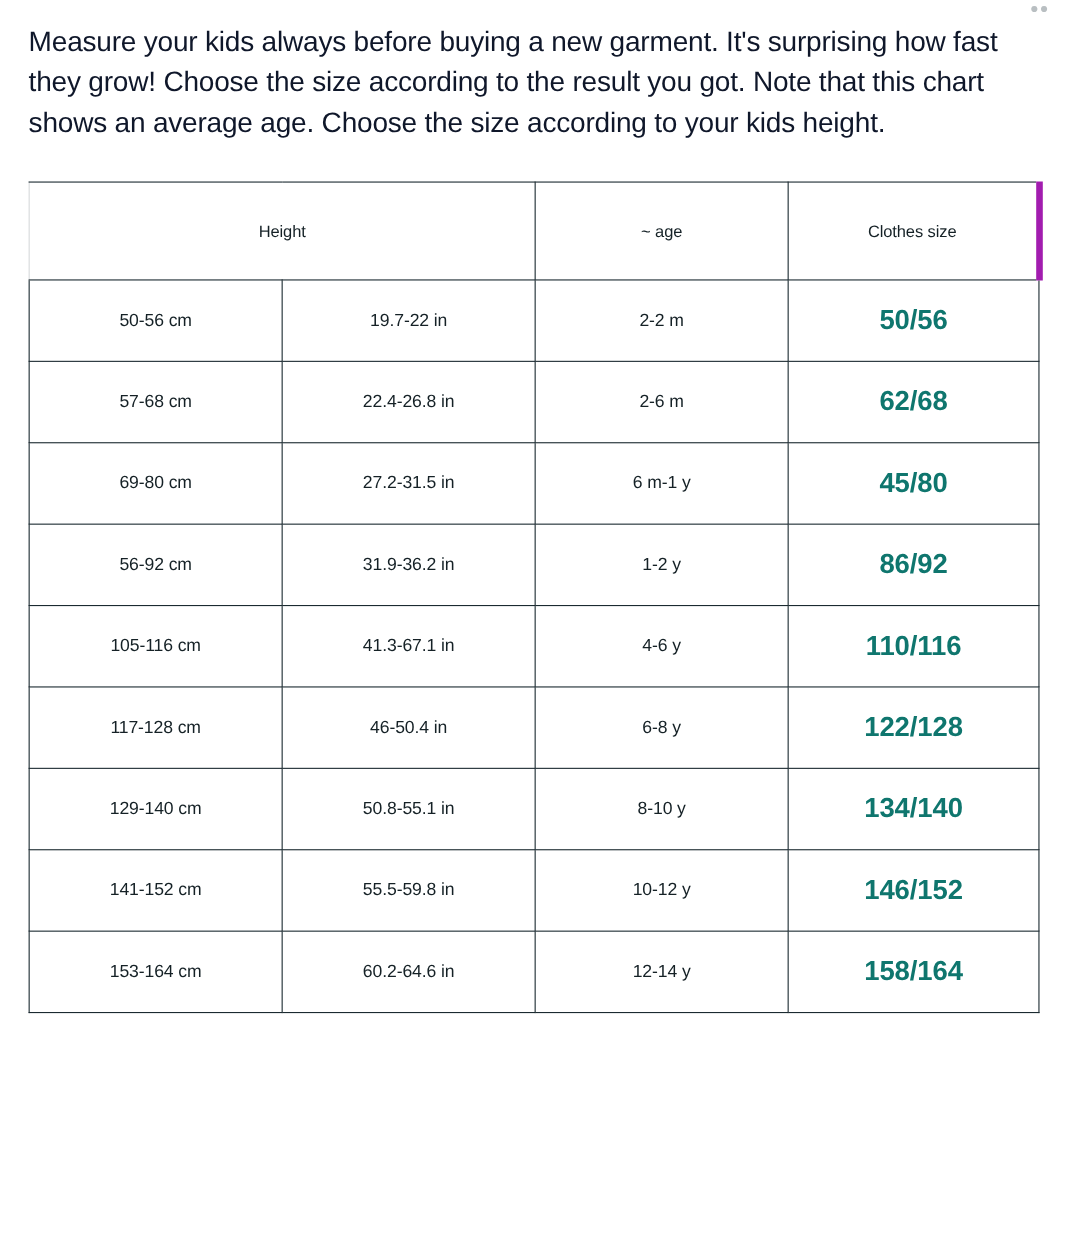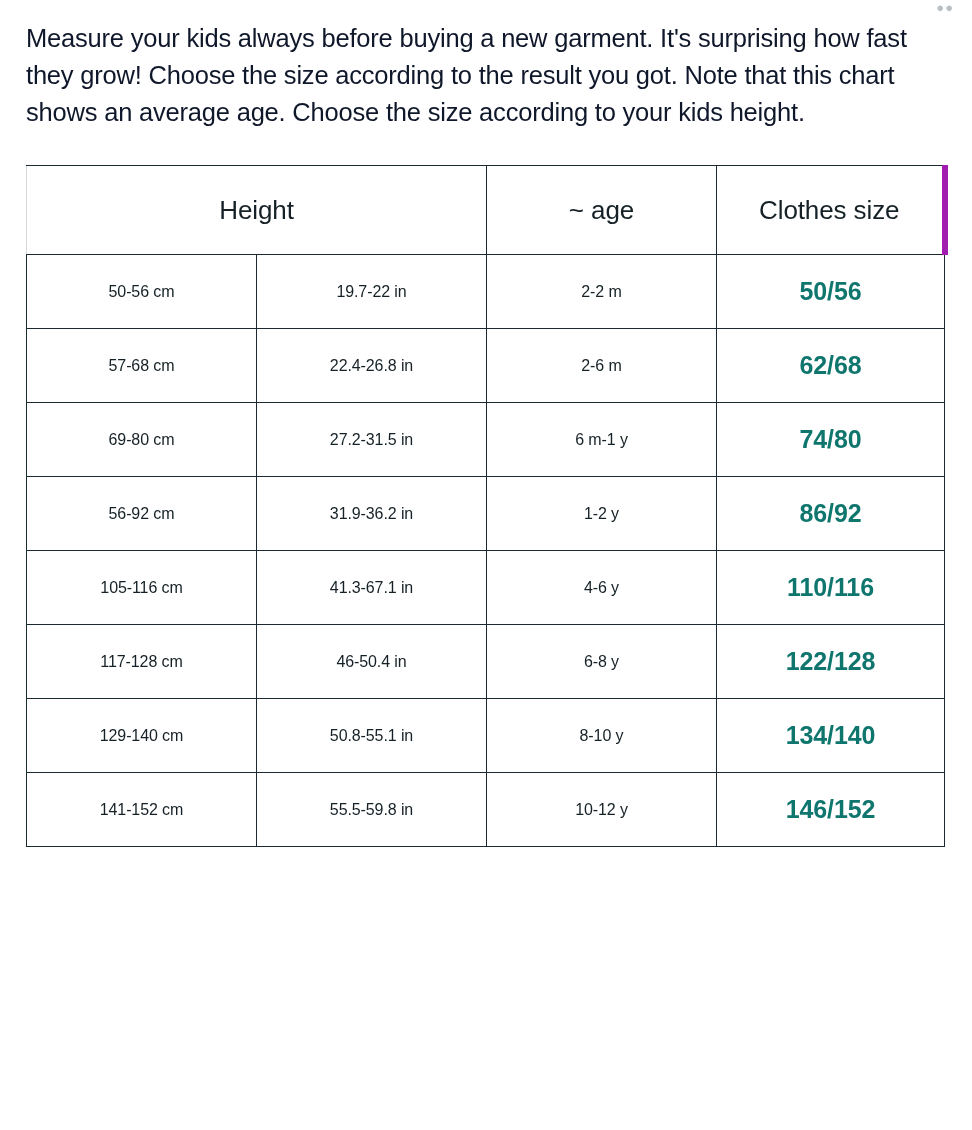--- a/index.html
+++ b/index.html
@@ -47,21 +47,21 @@
     border: 1px solid #1b2a30;
     text-align: center;
     vertical-align: middle;
     padding: 0;
     font-weight: 400;
   }
   thead th {
     border-top: 1px solid #d6d9db;
     border-bottom: 1px solid #1b2a30;
     height: 88px;
-    font-size: 26px;
+    font-size: 15px;
     color: #152126;
     letter-spacing: -0.1px;
   }
   thead th.first { border-left: 1px solid #d6d9db; }
   thead th.last { border-right: 6px solid #a21caf; }
   thead th.head-height { border-right: 1px solid #1b2a30; }
 
   tbody td {
     height: 73px;
     font-size: 16px;
@@ -116,21 +116,21 @@
       <tr>
         <td>57-68 cm</td>
         <td>22.4-26.8 in</td>
         <td>2-6 m</td>
         <td class="size">62/68</td>
       </tr>
       <tr>
         <td>69-80 cm</td>
         <td>27.2-31.5 in</td>
         <td>6 m-1 y</td>
-        <td class="size">74/80</td>
+        <td class="size">45/80</td>
       </tr>
       <tr>
         <td>56-92 cm</td>
         <td>31.9-36.2 in</td>
         <td>1-2 y</td>
         <td class="size">86/92</td>
       </tr>
       <tr>
         <td>105-116 cm</td>
         <td>41.3-67.1 in</td>
@@ -148,16 +148,22 @@
         <td>50.8-55.1 in</td>
         <td>8-10 y</td>
         <td class="size">134/140</td>
       </tr>
       <tr>
         <td>141-152 cm</td>
         <td>55.5-59.8 in</td>
         <td>10-12 y</td>
         <td class="size">146/152</td>
       </tr>
+      <tr>
+        <td>153-164 cm</td>
+        <td>60.2-64.6 in</td>
+        <td>12-14 y</td>
+        <td class="size">158/164</td>
+      </tr>
     </tbody>
   </table>
 
 </div>
 
 </body></html>

